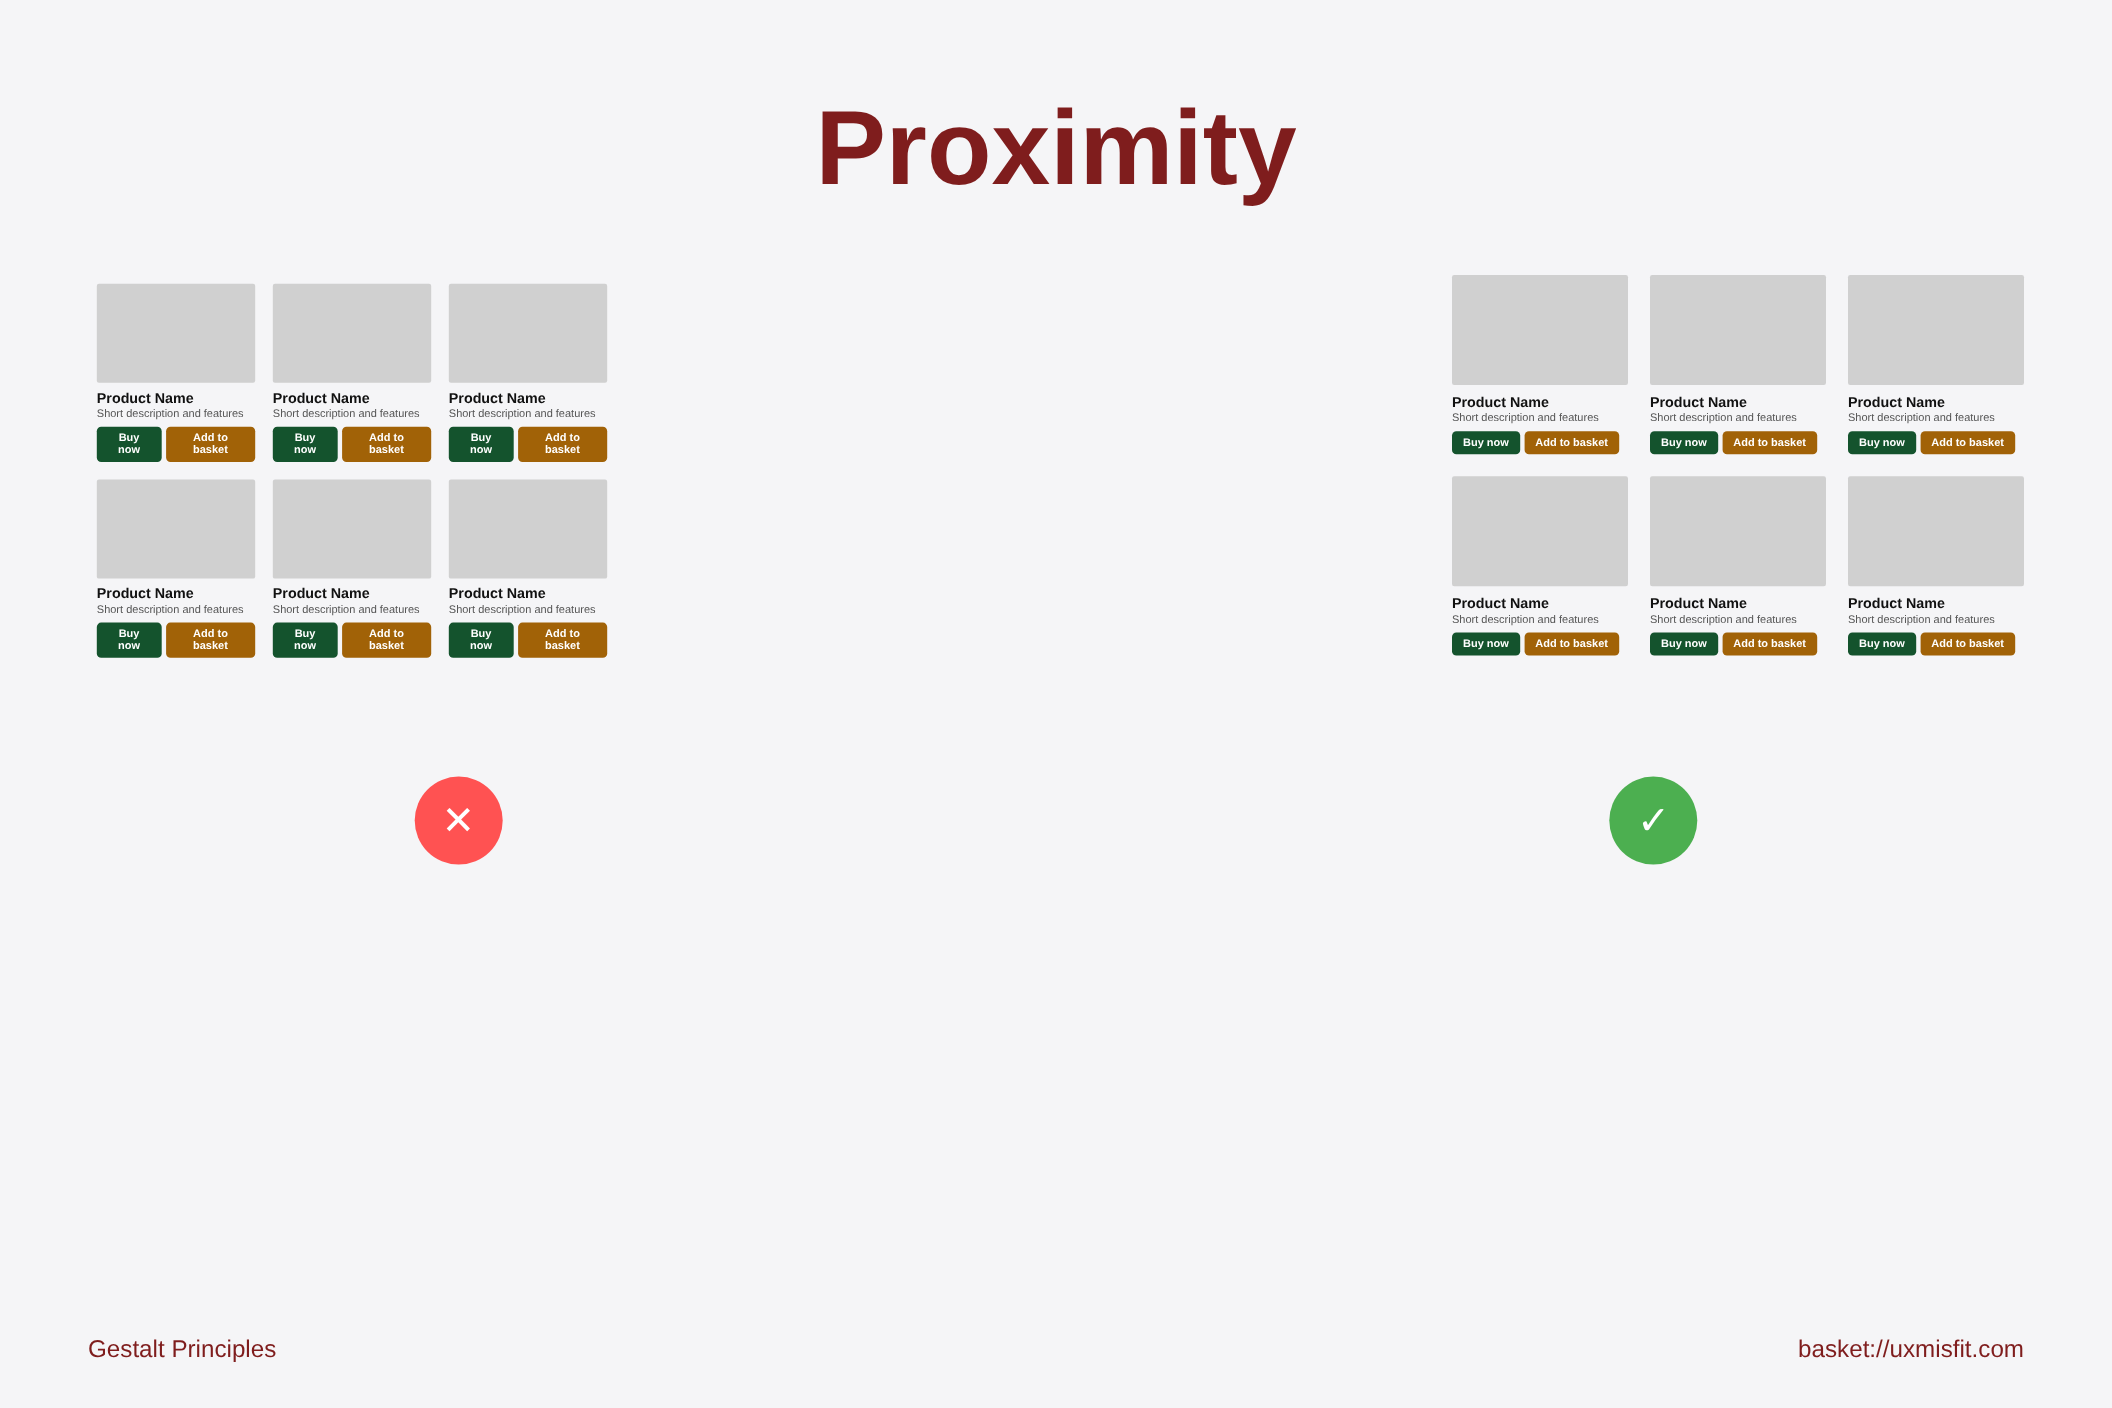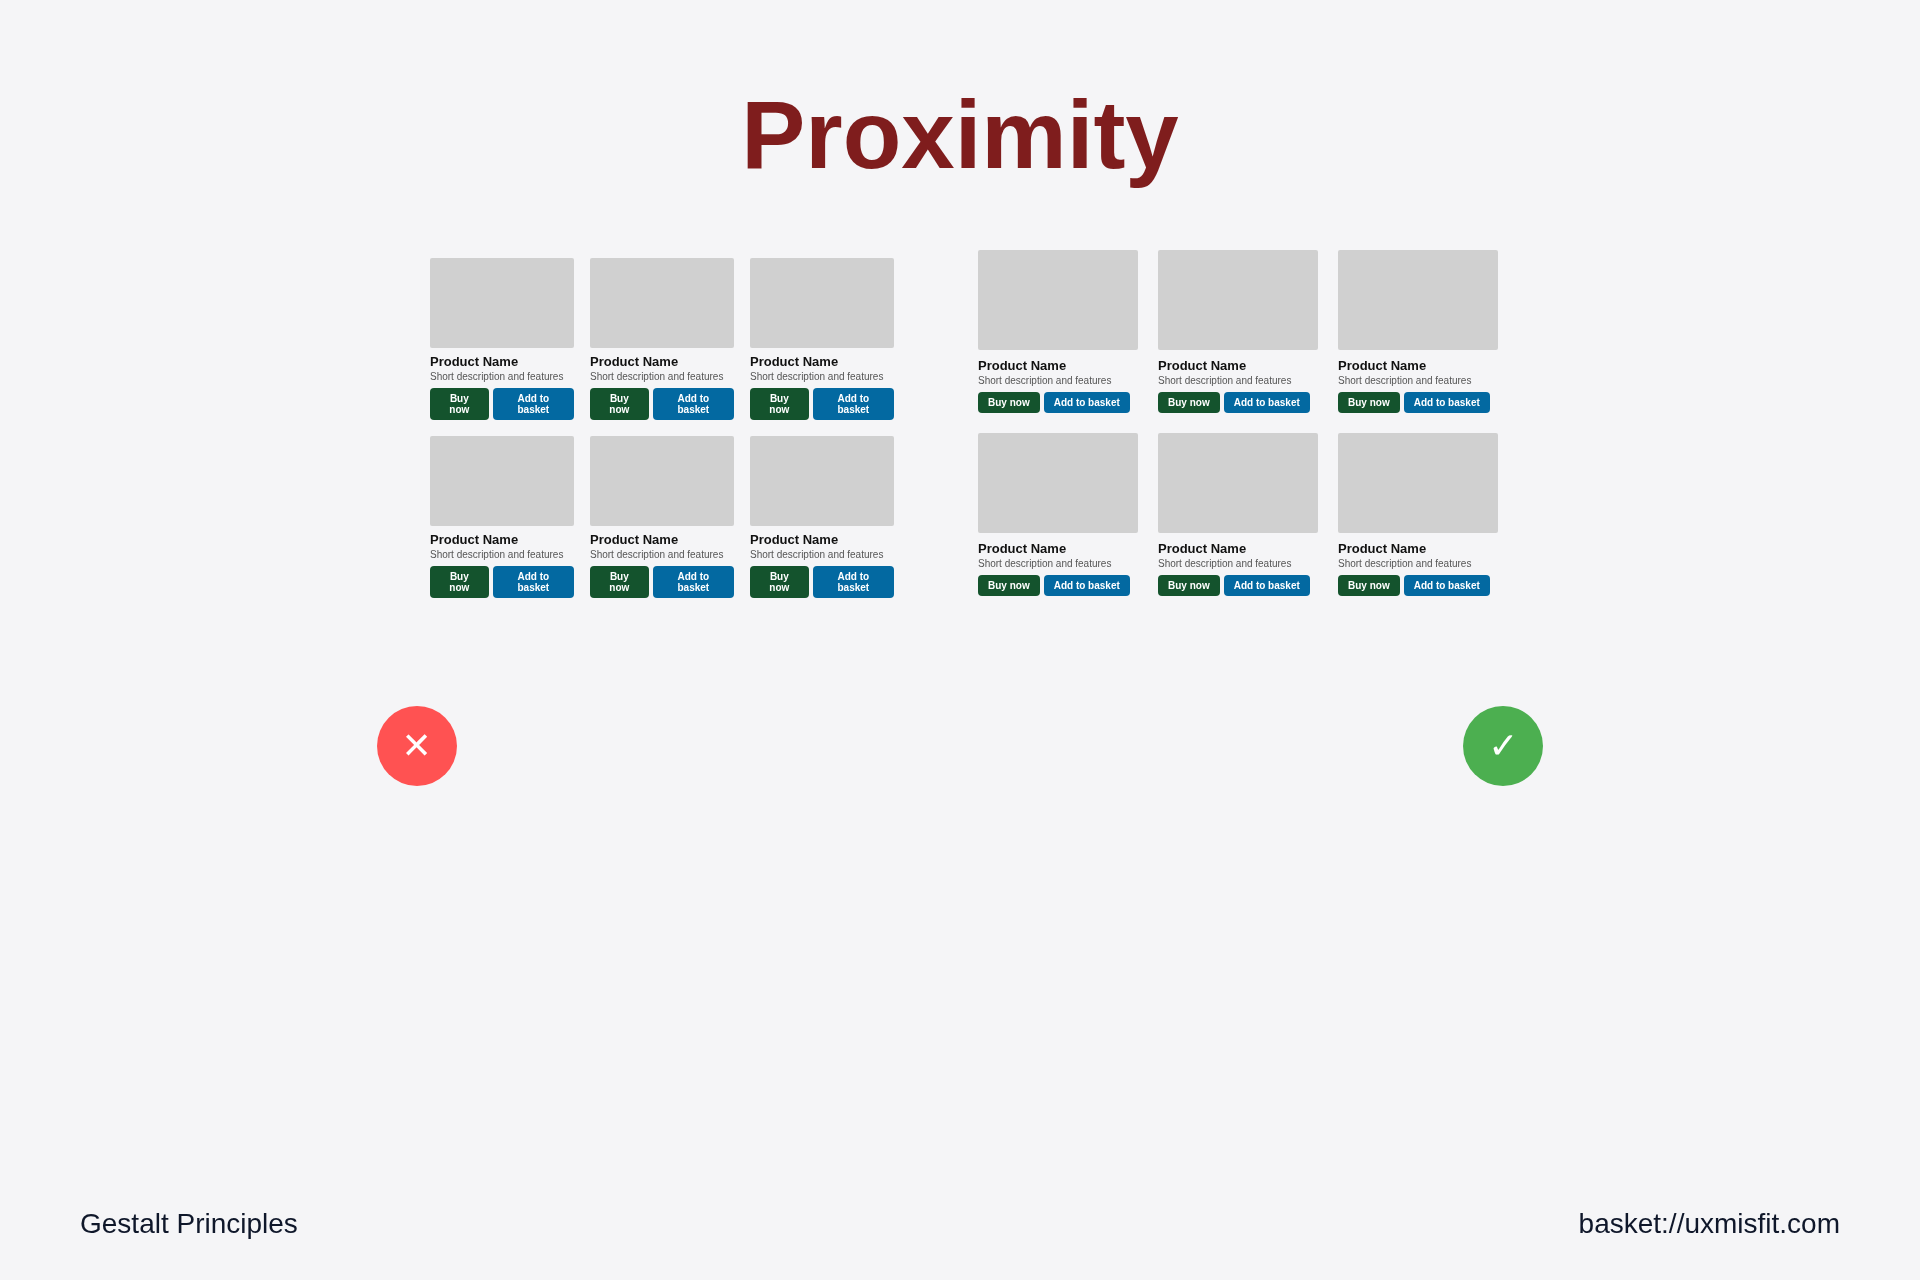--- a/index.html
+++ b/index.html
@@ -13,21 +13,21 @@
     .page-title {
       text-align: center;
       color: #7f1d1d;
       font-size: 96px;
       font-weight: 800;
       padding-top: 80px;
       padding-bottom: 60px;
     }
     .main-content {
       display: flex;
-      justify-content: center;
+      justify-content: space-between;
       gap: 76px;
       padding: 0 80px;
     }
     .panel {
       display: flex;
       flex-direction: column;
       gap: 0;
     }
     .product-grid {
       display: grid;
@@ -81,21 +81,21 @@
       background: #14532d;
       color: #fff;
       border: none;
       border-radius: 4px;
       padding: 5px 10px;
       font-size: 10px;
       font-weight: 600;
       cursor: pointer;
     }
     .btn-basket {
-      background: #0369a1;
+      background: #a16207;
       color: #fff;
       border: none;
       border-radius: 4px;
       padding: 5px 10px;
       font-size: 10px;
       font-weight: 600;
       cursor: pointer;
     }
     .indicator-row {
       display: flex;
@@ -130,22 +130,22 @@
     .footer {
       position: absolute;
       bottom: 40px;
       left: 0;
       right: 0;
       display: flex;
       justify-content: space-between;
       padding: 0 80px;
     }
     .footer-text {
-      font-size: 28px;
-      color: #0f172a;
+      font-size: 22px;
+      color: #7f1d1d;
       font-weight: 400;
     }
   </style>
 </head>
 <body>
 
 <h1 class="page-title">Proximity</h1>
 
 <div class="main-content">
 

